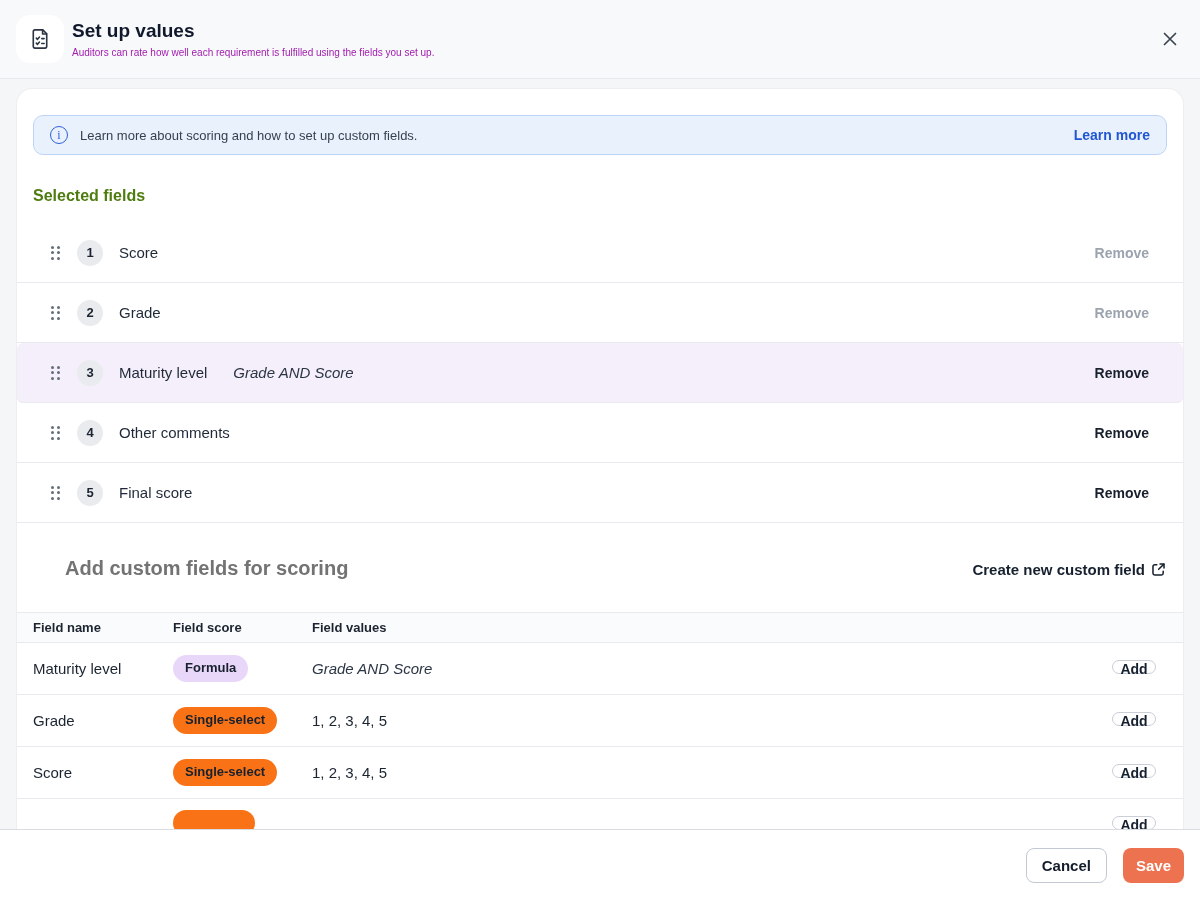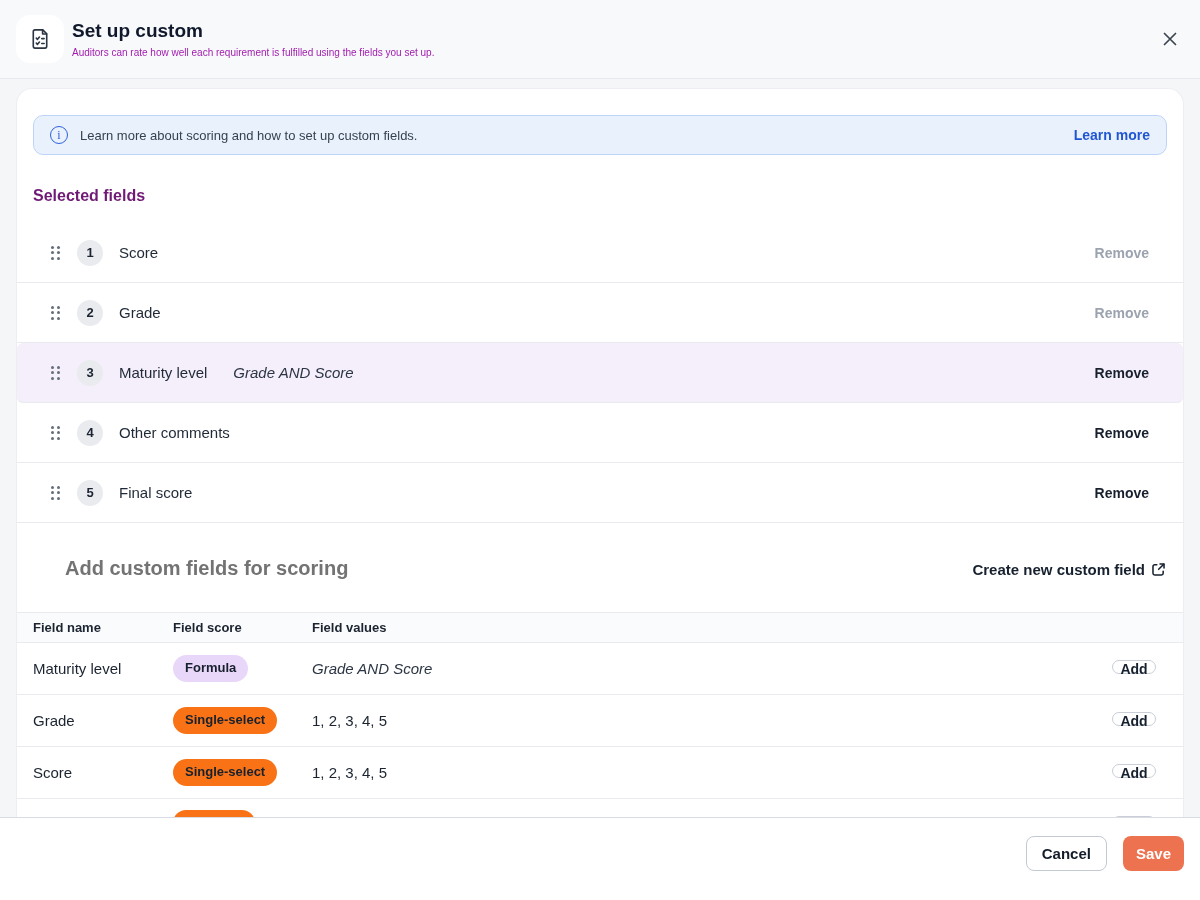--- a/index.html
+++ b/index.html
@@ -50,21 +50,21 @@
   .info-icon {
     width: 18px; height: 18px; border: 1.5px solid #2f62d9; border-radius: 50%;
     color: #2f62d9; font-size: 12px; font-family: "Liberation Serif", serif;
     display: flex; align-items: center; justify-content: center; flex: 0 0 auto;
     line-height: 1;
   }
   .banner-text { font-size: 13px; color: #36414f; }
   .banner-link { margin-left: auto; font-size: 14px; font-weight: 700; color: #2156d3; text-decoration: none; cursor: pointer; }
 
   
-  .section-heading { margin: 32px 16px 0; font-size: 16px; font-weight: 700; color: #701a75; }
+  .section-heading { margin: 32px 16px 0; font-size: 16px; font-weight: 700; color: #4d7c0f; }
   .rows { margin-top: 18px; }
   .field-row {
     height: 60px; display: flex; align-items: center;
     padding: 0 34px; border-bottom: 1px solid #e8eaee;
   }
   .field-row.highlighted { background: #f5eefb; border-radius: 6px; }
   .drag-handle {
     display: grid; grid-template-columns: repeat(2, 3px); grid-auto-rows: 3px;
     gap: 2.5px 3px; cursor: grab; flex: 0 0 auto;
   }
@@ -115,21 +115,21 @@
   .badge-placeholder { width: 82px; height: 26px; padding: 0; }
   .values-italic { font-style: italic; color: #2b3544; }
   .add-btn {
     width: 44px; height: 14px; background: #ffffff;
     border: 1px solid #c9ced7; border-radius: 7px; cursor: pointer;
     font-family: inherit; font-size: 14px; font-weight: 600; color: #16202e;
   }
 
   
   .modal-footer {
-    position: absolute; bottom: 12px; left: 0; width: 1200px; height: 71px;
+    position: absolute; bottom: 0; left: 0; width: 1200px; height: 71px;
     background: #ffffff; border-top: 1px solid #d9dce2;
     display: flex; align-items: center; justify-content: flex-end;
     gap: 16px; padding: 0 16px;
   }
   .cancel-btn {
     height: 35px; padding: 0 15px; background: #ffffff;
     border: 1px solid #c3c9d2; border-radius: 8px; cursor: pointer;
     font-family: inherit; font-size: 15px; font-weight: 600; color: #131c2b;
   }
   .save-btn {
@@ -146,21 +146,21 @@
     <svg width="26" height="26" viewBox="0 0 24 24" fill="none" stroke="#2b3544" stroke-width="1.5" stroke-linecap="round" stroke-linejoin="round">
       <path d="M5.8 5.2 C5.8 4.3 6.5 3.6 7.4 3.6 H14.6 L18.2 7.2 V18.8 C18.2 19.7 17.5 20.4 16.6 20.4 H7.4 C6.5 20.4 5.8 19.7 5.8 18.8 Z"></path>
       <path d="M14.4 3.8 V7.4 H18"></path>
       <path d="M8.6 11.2 l1.1 1.1 1.8-2.1"></path>
       <path d="M13.6 11.6 h2.2"></path>
       <path d="M8.6 15.8 l1.1 1.1 1.8-2.1"></path>
       <path d="M13.6 16.2 h2.2"></path>
     </svg>
   </div>
   <div class="header-text">
-    <div class="modal-title">Set up custom</div>
+    <div class="modal-title">Set up values</div>
     <div class="modal-subtitle">Auditors can rate how well each requirement is fulfilled using the fields you set up.</div>
   </div>
   <button class="close-btn" aria-label="Close">
     <svg width="16" height="16" viewBox="0 0 16 16" fill="none" stroke="#3c4450" stroke-width="1.7" stroke-linecap="round">
       <path d="M2.5 2.5 L13.5 13.5 M13.5 2.5 L2.5 13.5"></path>
     </svg>
   </button>
 </div>
 
 <div class="modal-body">

